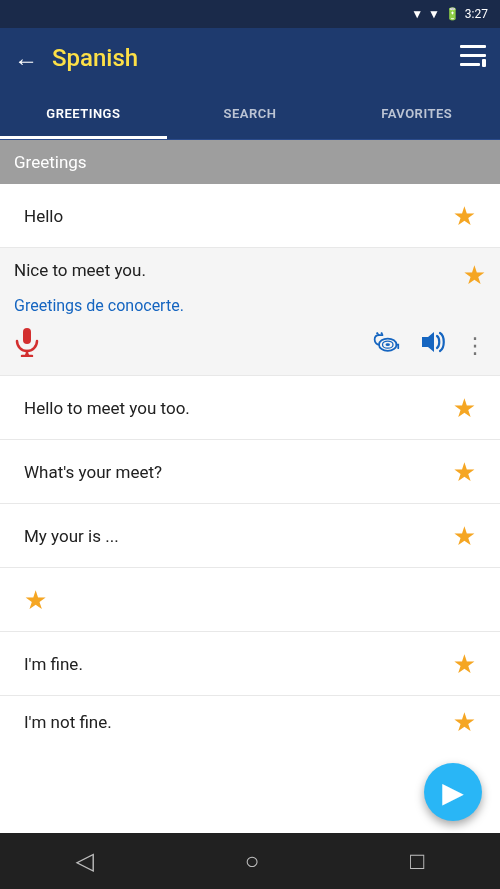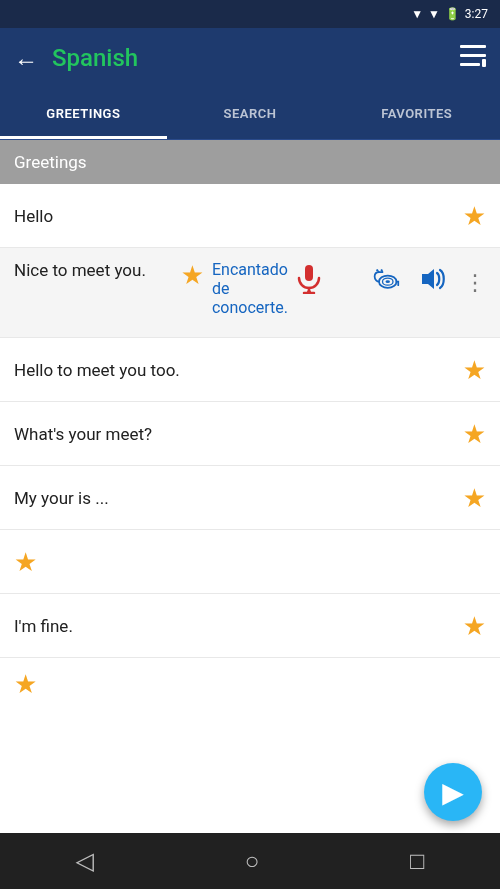--- a/index.html
+++ b/index.html
@@ -42,21 +42,21 @@
       display: flex;
       align-items: center;
       gap: 14px;
     }
     .toolbar-back {
       color: #fff;
       font-size: 24px;
       cursor: pointer;
     }
     .toolbar-title {
-      color: #22c55e;
+      color: #fde047;
       font-size: 24px;
       font-weight: 500;
     }
     .toolbar-menu {
       color: #fff;
       font-size: 22px;
       cursor: pointer;
     }
 
     
@@ -103,32 +103,31 @@
     .section-header-text {
       color: #fff;
       font-size: 17px;
       font-weight: 400;
     }
 
     
     .list-item {
       background: #fff;
       border-bottom: 1px solid #e8e8e8;
-      padding: 0 14px;
+      padding: 0 24px;
       min-height: 64px;
       display: flex;
       align-items: center;
       justify-content: space-between;
     }
     .list-item.expanded {
       background: #f5f5f5;
-      flex-direction: row;
+      flex-direction: column;
       align-items: flex-start;
       padding: 12px 14px 12px 14px;
-      gap: 8px;
     }
     .list-item-text {
       font-size: 17px;
       color: #212121;
       flex: 1;
     }
     .star-icon {
       color: #f5a623;
       font-size: 26px;
       cursor: pointer;
@@ -265,21 +264,21 @@
 <div class="list-item">
   <span class="list-item-text">Hello</span>
   <span class="star-icon">★</span>
 </div>
 
 <div class="list-item expanded">
   <div class="expanded-top">
     <span class="expanded-phrase">Nice to meet you.</span>
     <span class="star-icon">★</span>
   </div>
-  <div class="expanded-translation">Encantado de conocerte.</div>
+  <div class="expanded-translation">Greetings de conocerte.</div>
   <div class="expanded-actions">
     <span class="mic-icon">
       <svg width="26" height="30" viewBox="0 0 26 30" fill="none" xmlns="http://www.w3.org/2000/svg">
         <rect x="9" y="1" width="8" height="16" rx="4" fill="#d32f2f"></rect>
         <path d="M3 14c0 5.523 4.477 10 10 10s10-4.477 10-10" stroke="#d32f2f" stroke-width="2.5" stroke-linecap="round" fill="none"></path>
         <line x1="13" y1="24" x2="13" y2="29" stroke="#d32f2f" stroke-width="2.5" stroke-linecap="round"></line>
         <line x1="8" y1="29" x2="18" y2="29" stroke="#d32f2f" stroke-width="2.5" stroke-linecap="round"></line>
         <circle cx="13" cy="28" r="2" fill="#d32f2f"></circle>
       </svg>
     </span>
@@ -328,20 +327,21 @@
 <div class="list-item">
   <span class="star-icon">★</span>
 </div>
 
 <div class="list-item">
   <span class="list-item-text">I'm fine.</span>
   <span class="star-icon">★</span>
 </div>
 
 <div class="list-item" style="border-bottom:none; min-height:52px;">
+  <span class="list-item-text">I'm not fine.</span>
   <span class="star-icon">★</span>
 </div>
 
 <div class="fab">
   <span class="fab-icon">▶</span>
 </div>
 
 <div class="bottom-nav">
   <span class="nav-icon">◁</span>
   <span class="nav-icon">○</span>

